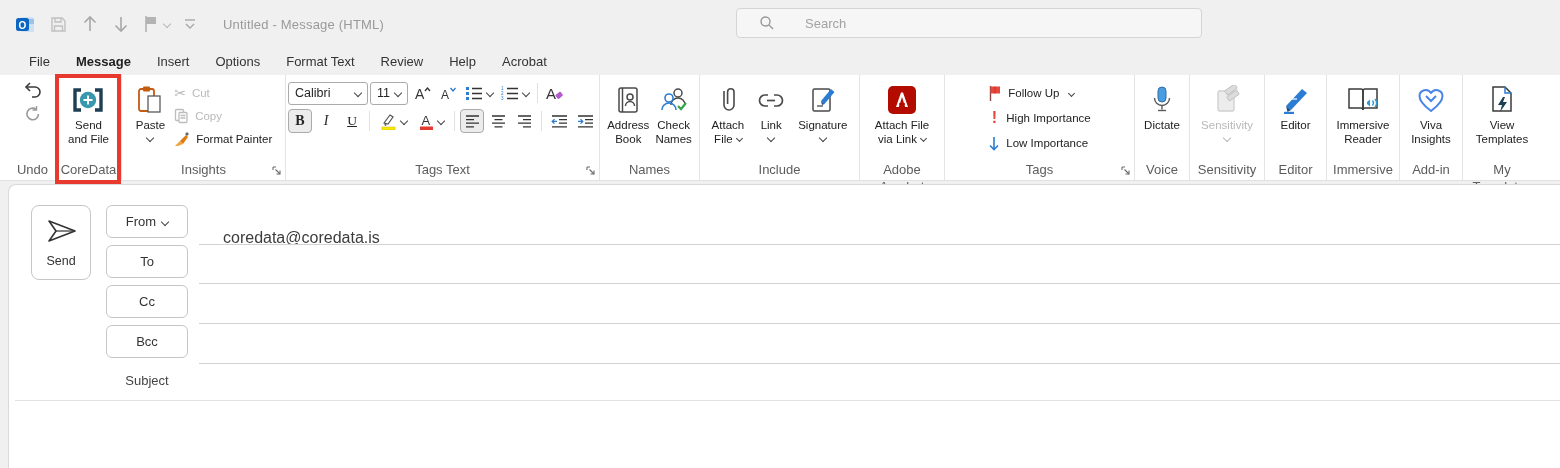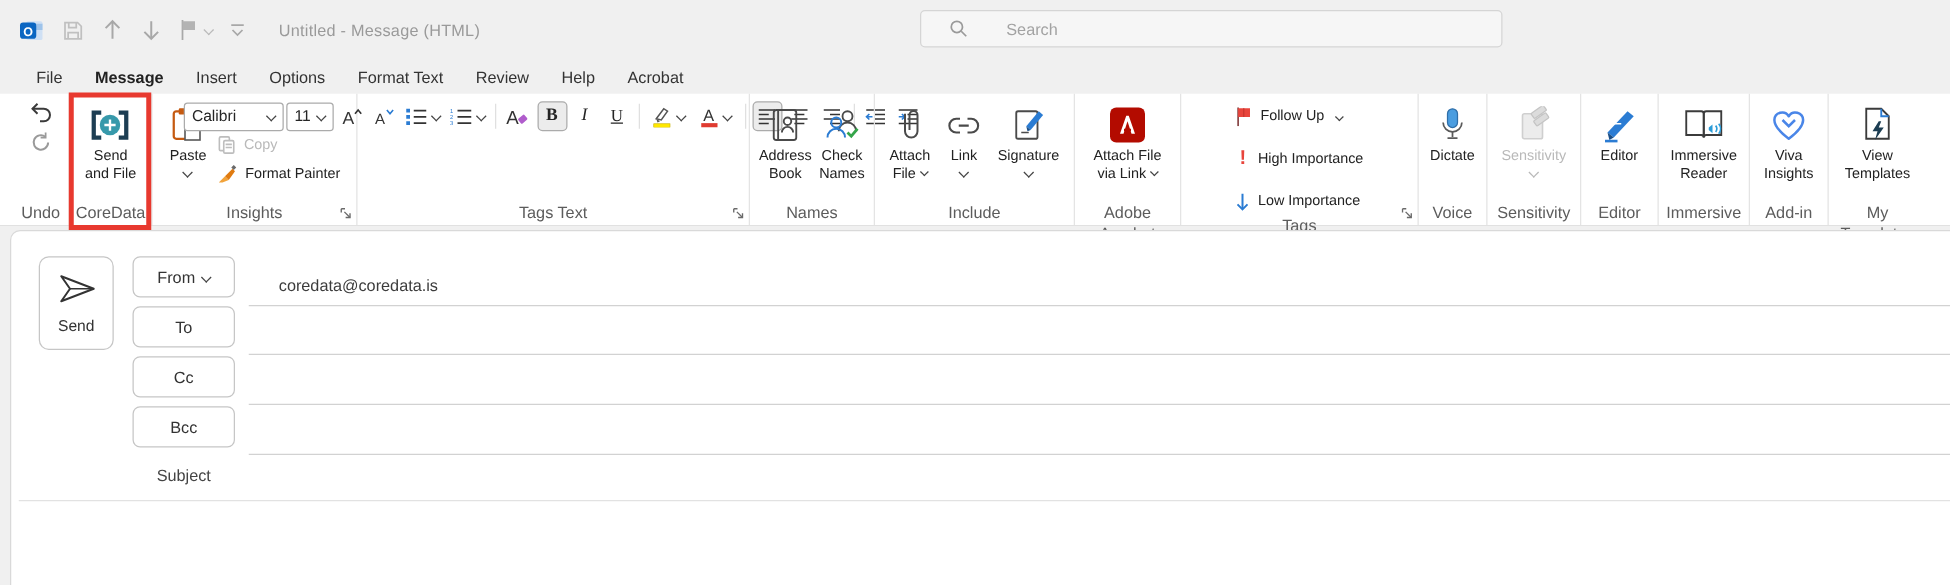--- a/index.html
+++ b/index.html
@@ -35,21 +35,21 @@
   .smallbtn { display:flex; align-items:center; gap:6px; font-size:11.5px; color:#222; height:22px; padding:0 2px; }
   .disabled, .disabled * { color:#b9b9b9 !important; }
 
   .chv { display:inline-block; width:6px; height:6px; border-right:1.2px solid #444; border-bottom:1.2px solid #444;
          transform:rotate(45deg); flex:none; }
   .chv.gray { border-color:#b9b9b9; }
   .inline-chv { display:inline-block; width:5px; height:5px; border-right:1.1px solid #444; border-bottom:1.1px solid #444;
                 transform:rotate(45deg); margin-left:4px; vertical-align:2px; }
 
   
-  .bt-rows { display:flex; flex-direction:row; gap:4px; padding-top:1px; }
+  .bt-rows { display:flex; flex-direction:column; gap:4px; padding-top:1px; }
   .bt-row { display:flex; align-items:center; gap:2px; }
   .combo { border:1px solid #ababab; border-radius:3px; background:#fff; height:23px; display:flex;
            align-items:center; font-size:12.5px; padding:0 6px; justify-content:space-between; }
   .combo.font { width:80px; } .combo.size { width:38px; }
   .tbtn { width:24px; height:24px; display:flex; align-items:center; justify-content:center; border-radius:4px; }
   .tbtn.pressed { background:#ececec; border:1px solid #ababab; }
   .vsep { width:1px; height:20px; background:#e0e0e0; margin:0 3px; }
   .boldg { font-weight:700; font-size:14px; font-family:"Liberation Serif",serif; }
   .italg { font-style:italic; font-size:14px; font-family:"Liberation Serif",serif; }
   .undg  { text-decoration:underline; font-size:13.5px; font-family:"Liberation Serif",serif; }
@@ -65,21 +65,21 @@
   .card { position:absolute; left:8px; top:184px; right:0; bottom:0; background:#fff;
           border:1px solid #d9d9d9; border-right:none; border-bottom:none; border-top-left-radius:8px; }
   .send-btn { position:absolute; left:22px; top:20px; width:60px; height:75px; border:1px solid #c6c6c6;
               border-radius:8px; background:#fff; display:flex; flex-direction:column; align-items:center;
               justify-content:center; gap:10px; font-size:12.5px; color:#333; }
   .field-btn { position:absolute; left:97px; width:82px; height:33px; border:1px solid #c6c6c6; border-radius:6px;
                background:#fff; display:flex; align-items:center; justify-content:center; gap:6px;
                font-size:13px; color:#333; }
   .underline { position:absolute; left:190px; right:0; height:1px; background:#d2d2d2; }
   .subject-label { position:absolute; left:97px; width:82px; top:188px; text-align:center; font-size:13px; color:#444; }
-  .from-value { position:absolute; left:214px; top:36px; font-size:13px; color:#3c3c3c; }
+  .from-value { position:absolute; left:214px; top:44px; font-size:16px; color:#3c3c3c; }
   .body-divider { position:absolute; left:6px; right:0; top:215px; height:1px; background:#e2e2e2; }
   .msg-body { position:absolute; left:2px; right:0; top:217px; bottom:0; background:#fff; }
   svg { display:block; }
 </style>
 </head>
 <body>
 
 <div class="titlebar">
   <div class="qat">
     <span class="qbtn">
@@ -427,21 +427,21 @@
         </span>
         <span>Attach File</span>
         <span><span>via Link</span><span class="inline-chv"></span></span>
       </div>
     </div>
     <div class="group-label">Adobe Acrobat</div>
   </div>
 
   <div class="group" style="width:190px">
     <div class="group-content hrow" style="gap:8px">
-      <div class="vcol" style="gap:12px">
+      <div class="vcol" style="gap:3px">
         <div class="smallbtn">
           <span>
             <svg width="14" height="16" viewBox="0 0 14 16">
                 <path d="M2.5 1 v15" stroke="#8a4a4a" stroke-width="1.4"></path>
                 <path d="M2.5 1.5 h9.5 v7 H2.5 Z" fill="#e8453c"></path>
                 <path d="M7 1.5 v7" stroke="#c8362e" stroke-width="1"></path>
               </svg>
           </span>
           <span>Follow Up</span>
           <span class="inline-chv"></span>

